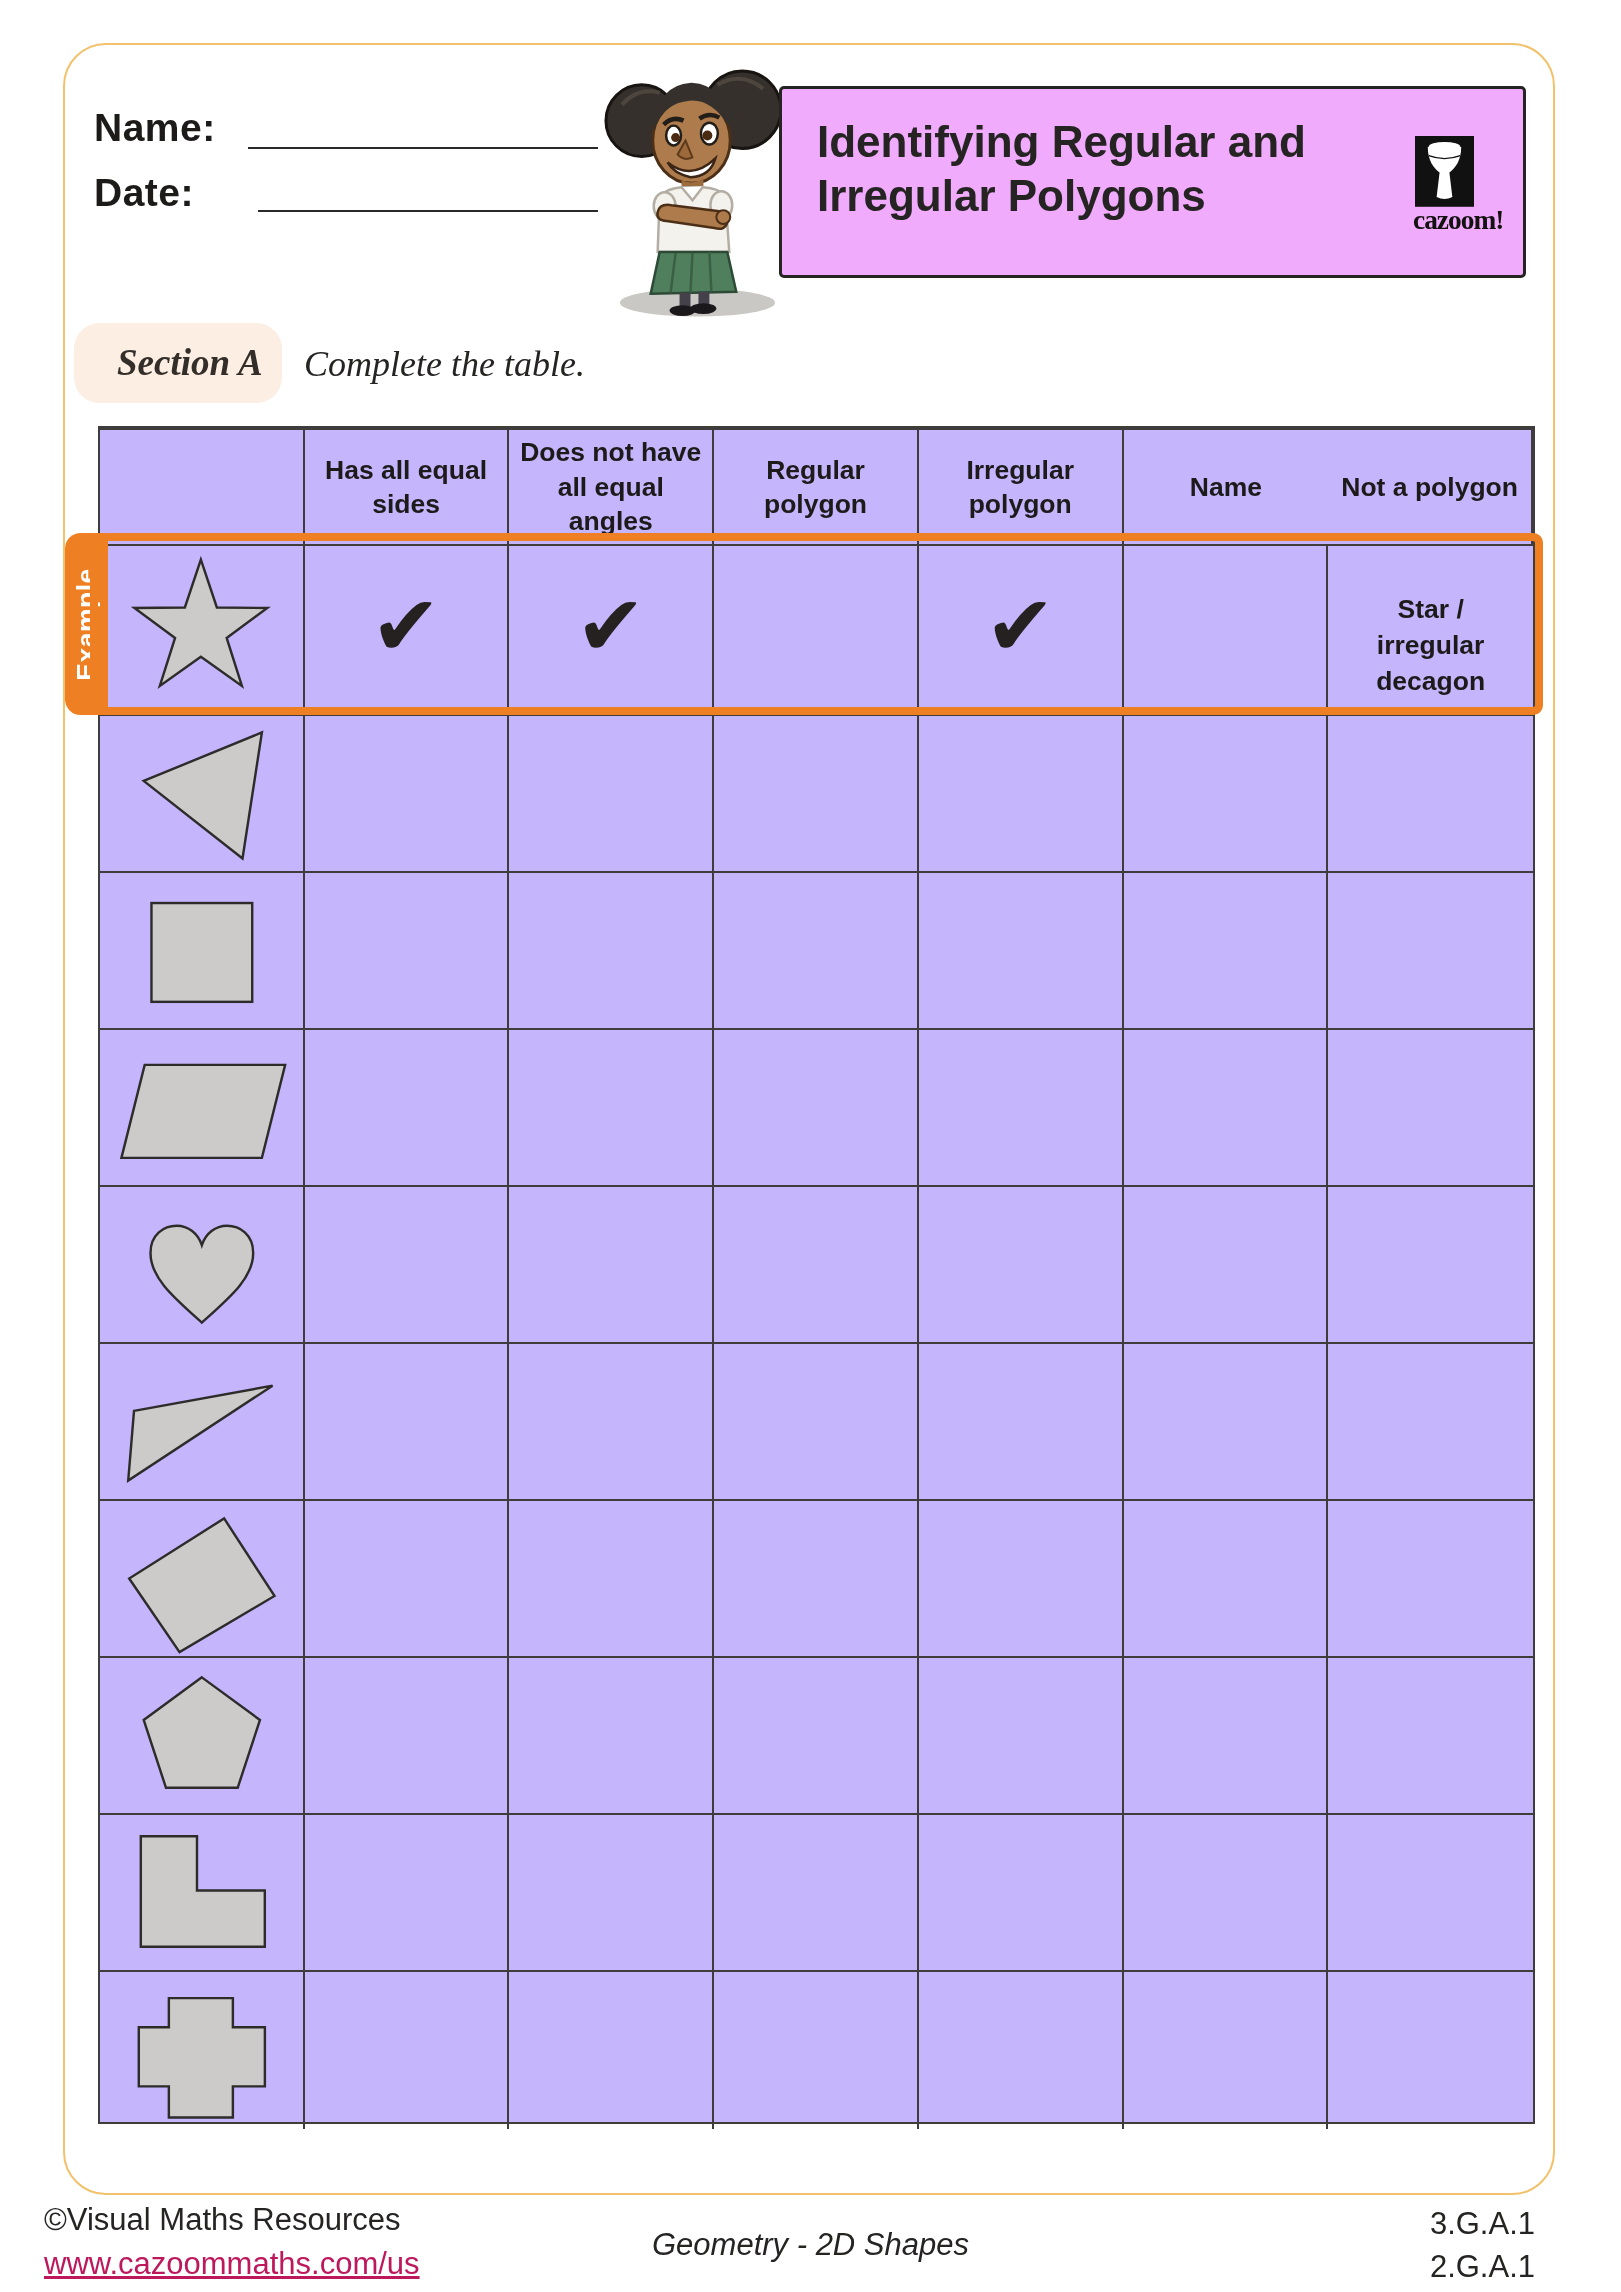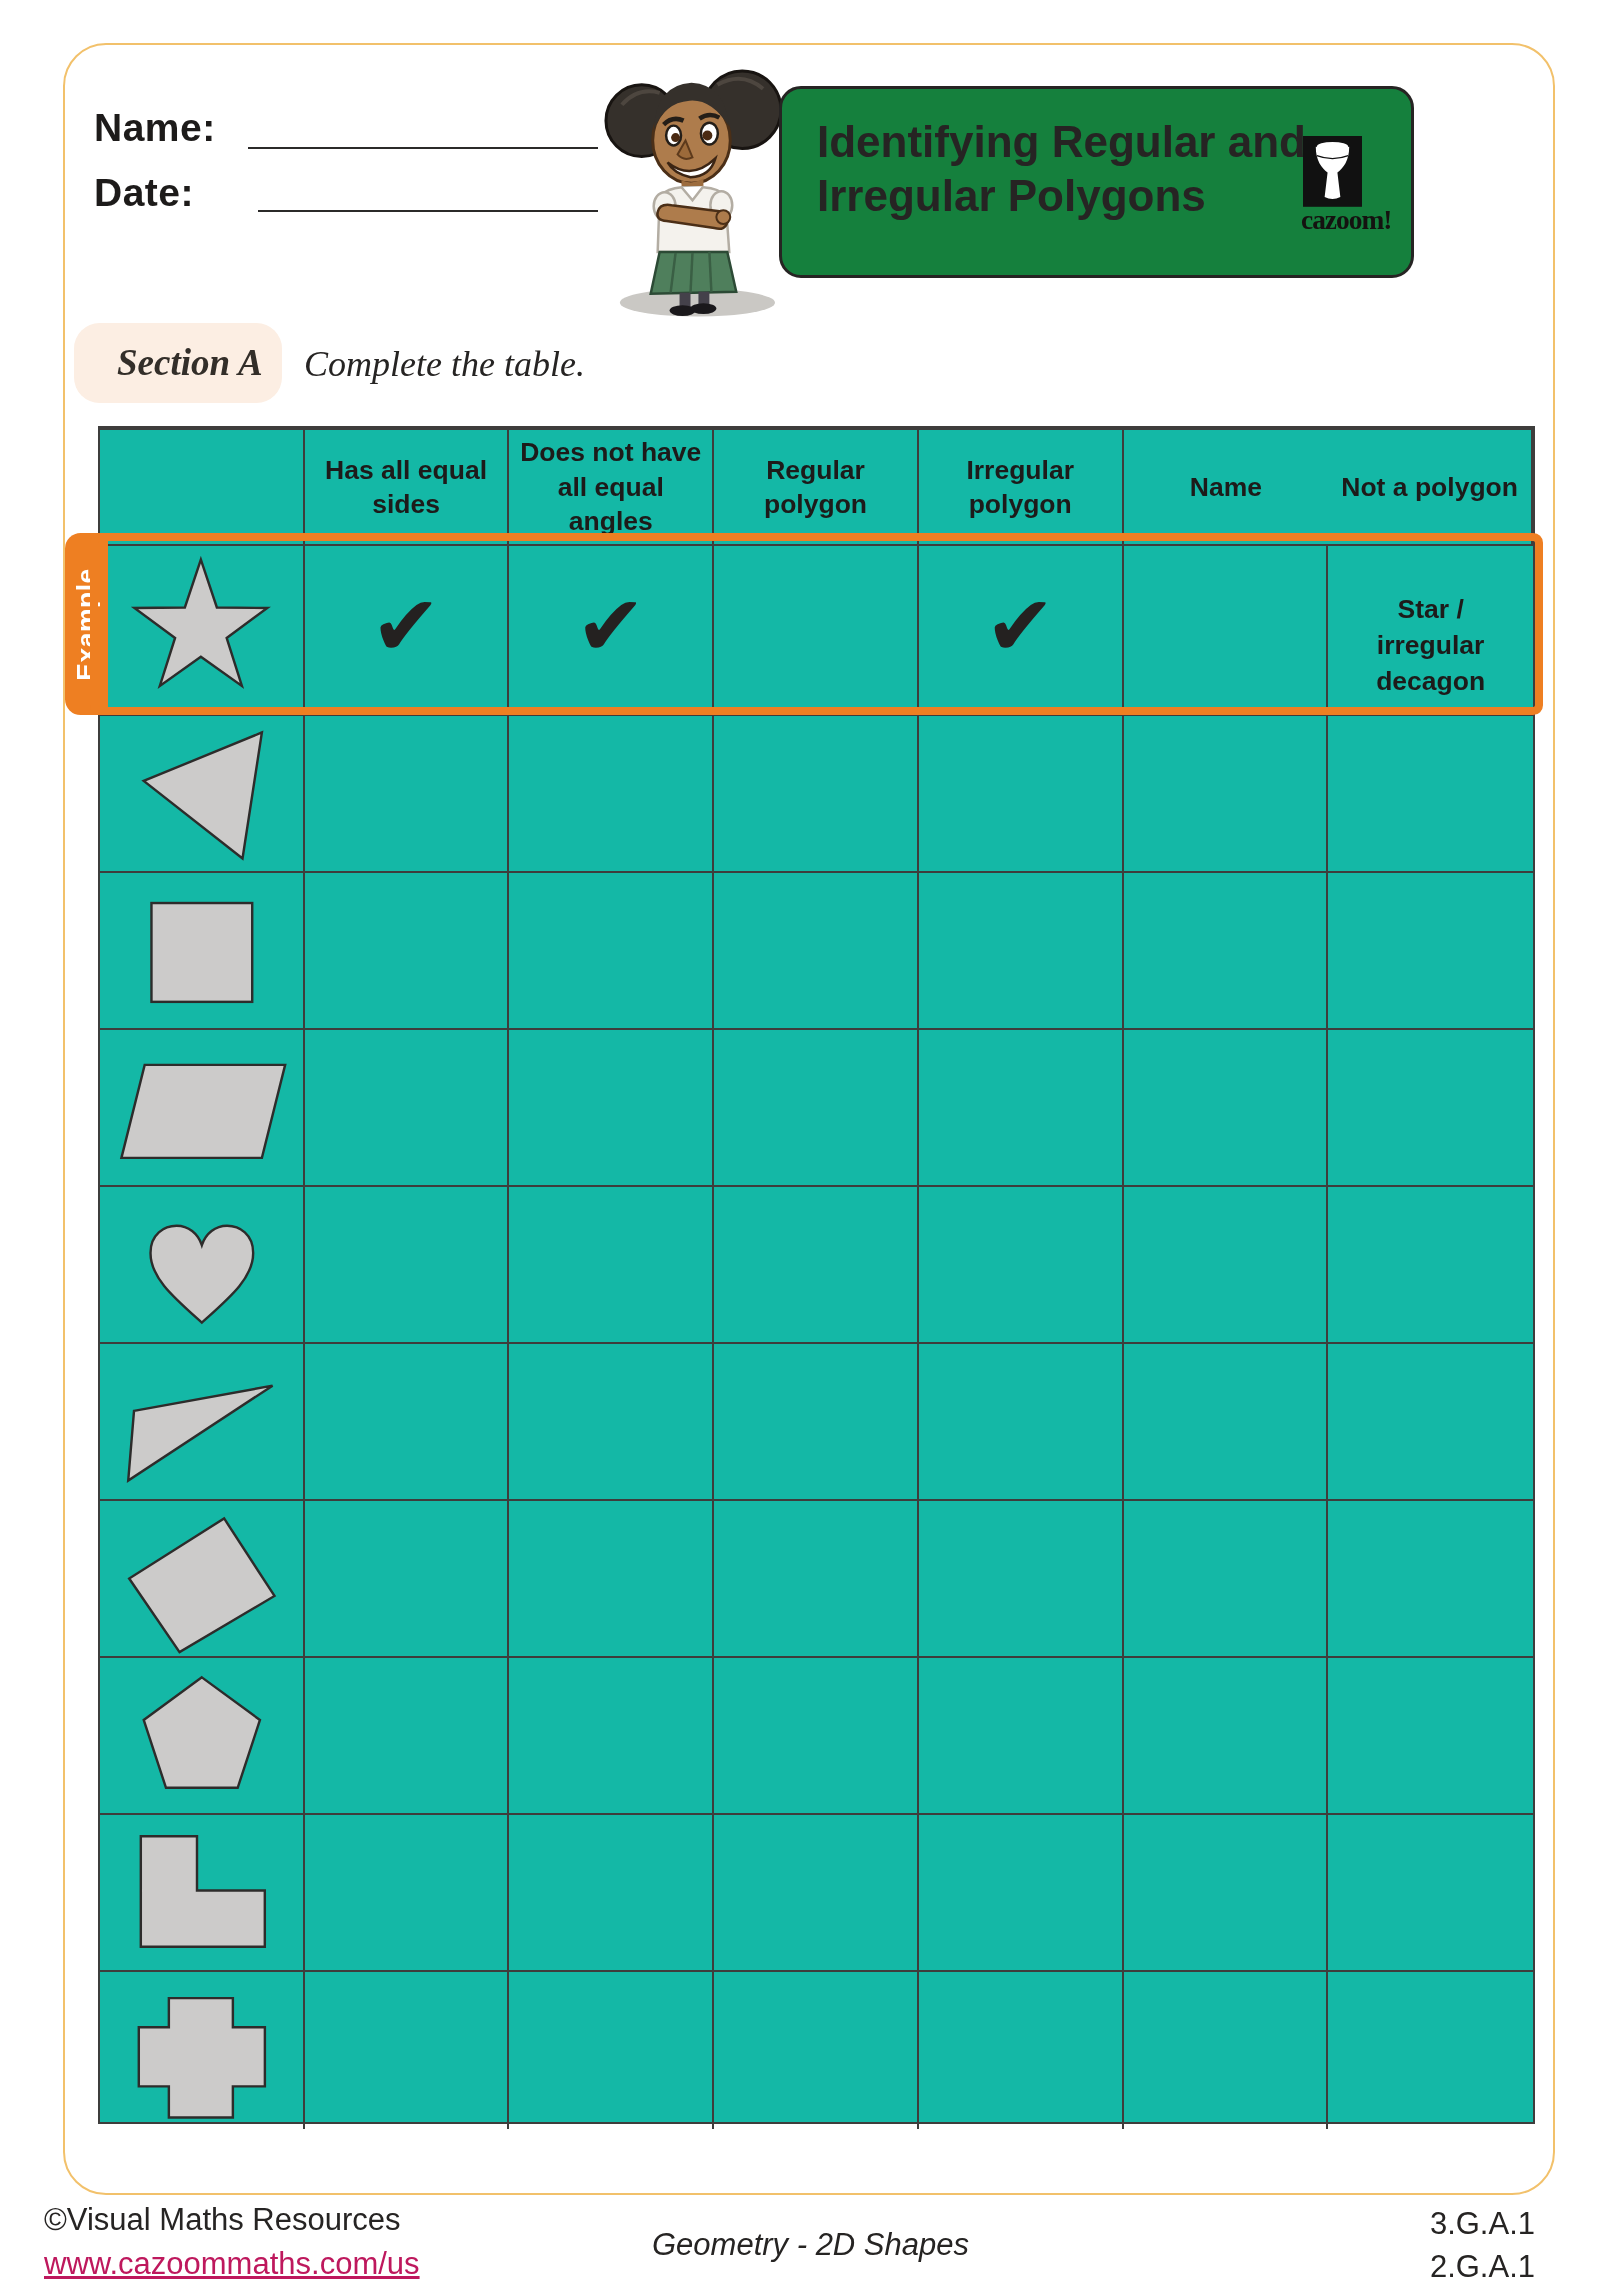--- a/index.html
+++ b/index.html
@@ -24,39 +24,39 @@
   .name-label{left:94px;top:106px;}
   .date-label{left:94px;top:171px;}
   .write-line{border-top:2.9px solid #2b2a29;height:0;}
   .name-line{left:248px;top:147px;width:350px;}
   .date-line{left:258px;top:210px;width:340px;}
 
   
   .mascot{left:598px;top:55px;width:184px;height:263px;}
 
   
-  .title-box{left:779px;top:86px;width:635px;height:192px;background:#15803d;
-    border:3.9px solid #262423;border-radius:22px;}
+  .title-box{left:779px;top:86px;width:747px;height:192px;background:#f0abfc;
+    border:3.9px solid #262423;border-radius:5px;}
   .title-text{left:35px;top:25.5px;width:588px;font-size:44px;font-weight:bold;
     line-height:1.24;color:#262423;}
   .logo{right:47px;top:47px;width:63px;text-align:center;}
   .logo-box{width:59px;height:71px;margin:0 auto;}
   .logo-word{font-family:"Liberation Serif",serif;font-weight:bold;font-size:27.4px;
     color:#141210;margin-top:-2px;letter-spacing:-1px;}
 
   
   .section-pill{left:74px;top:323px;width:208px;height:80px;background:#fceee3;
     border-radius:25.5px;}
   .section-label{left:96px;top:341px;font-family:"Liberation Serif",serif;
     font-weight:bold;font-style:italic;font-size:37px;color:#332e29;margin-left:21px;}
   .section-instruction{left:304px;top:343px;font-family:"Liberation Serif",serif;
     font-style:italic;font-size:36px;color:#262423;}
 
   
-  .worksheet-table{left:98px;top:426px;width:1437px;height:1698px;background:#14b8a6;
+  .worksheet-table{left:98px;top:426px;width:1437px;height:1698px;background:#c4b5fd;
     display:grid;grid-template-columns:repeat(7,1fr);
     grid-template-rows:116px 170px repeat(9,157px);
     border:2px solid var(--line);border-top-width:4.9px;}
   .cell{border-right:2px solid var(--line);border-bottom:2.9px solid var(--line);
     display:flex;align-items:center;justify-content:center;text-align:center;
     overflow:hidden;}
   .cell.ec{border-right:none;}
   .cell.lr{border-bottom:none;}
   .hc{font-size:26.5px;font-weight:bold;line-height:1.3;padding:3.9px 7.8px;}
   .chk{font-family:"DejaVu Sans",sans-serif;font-size:84px;font-weight:bold;

